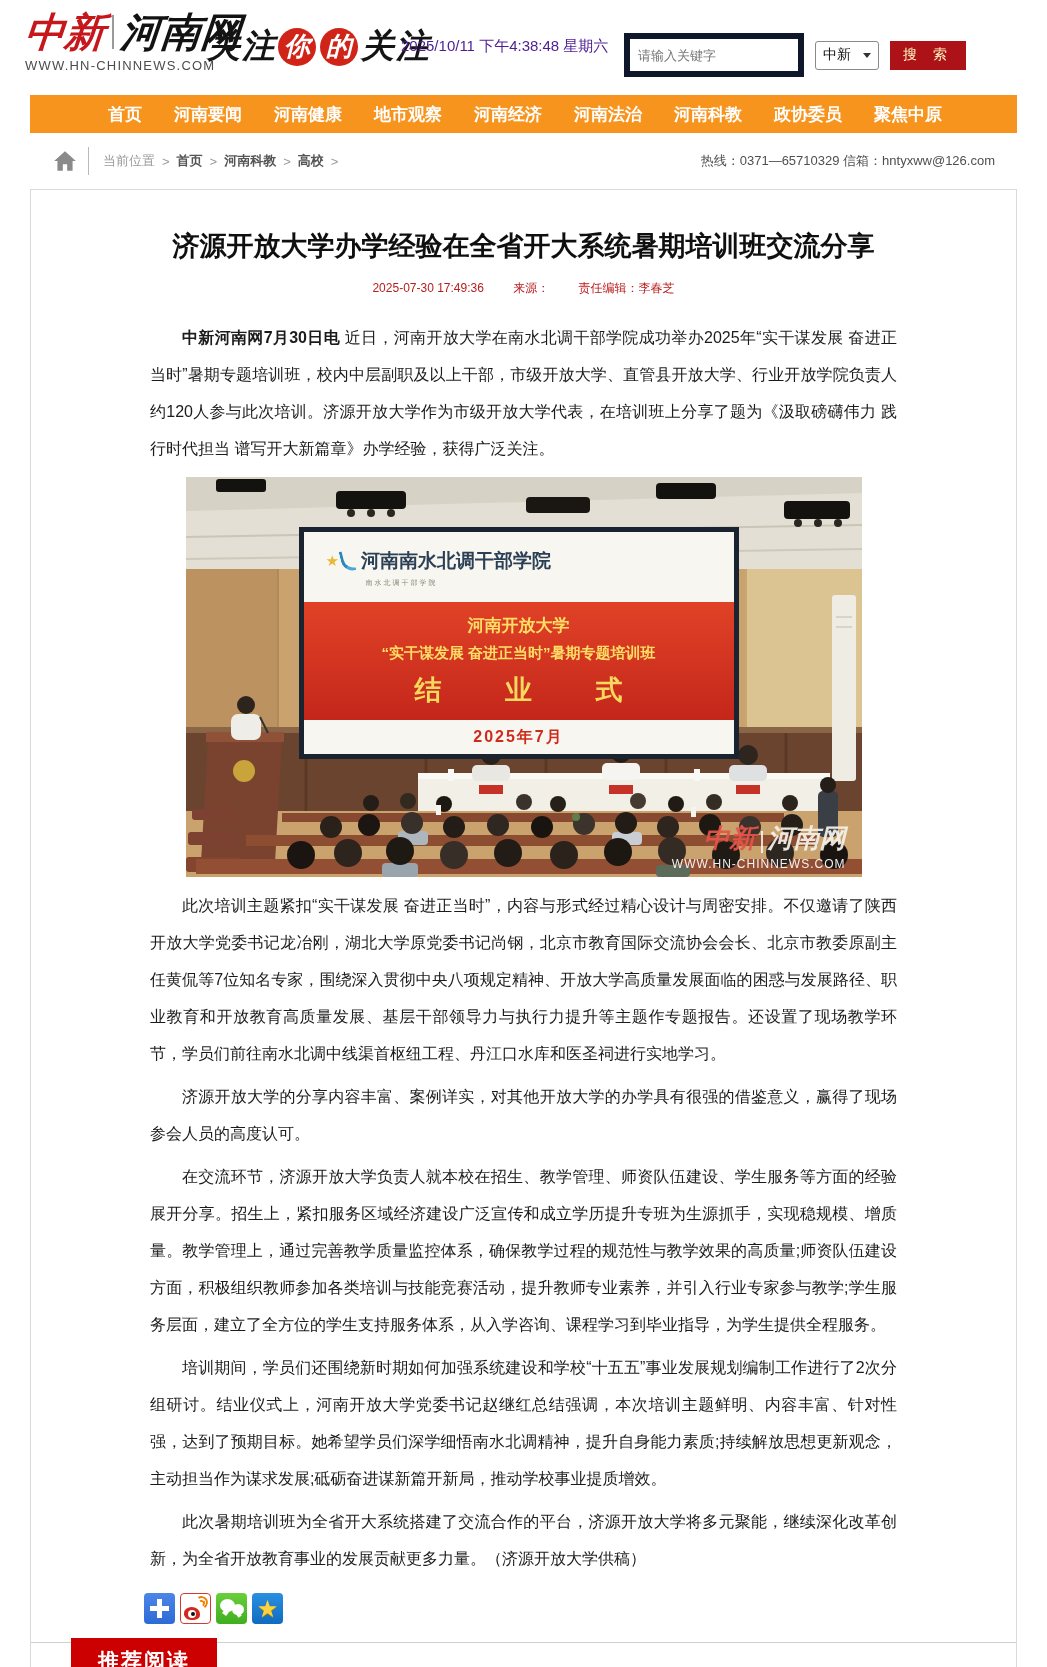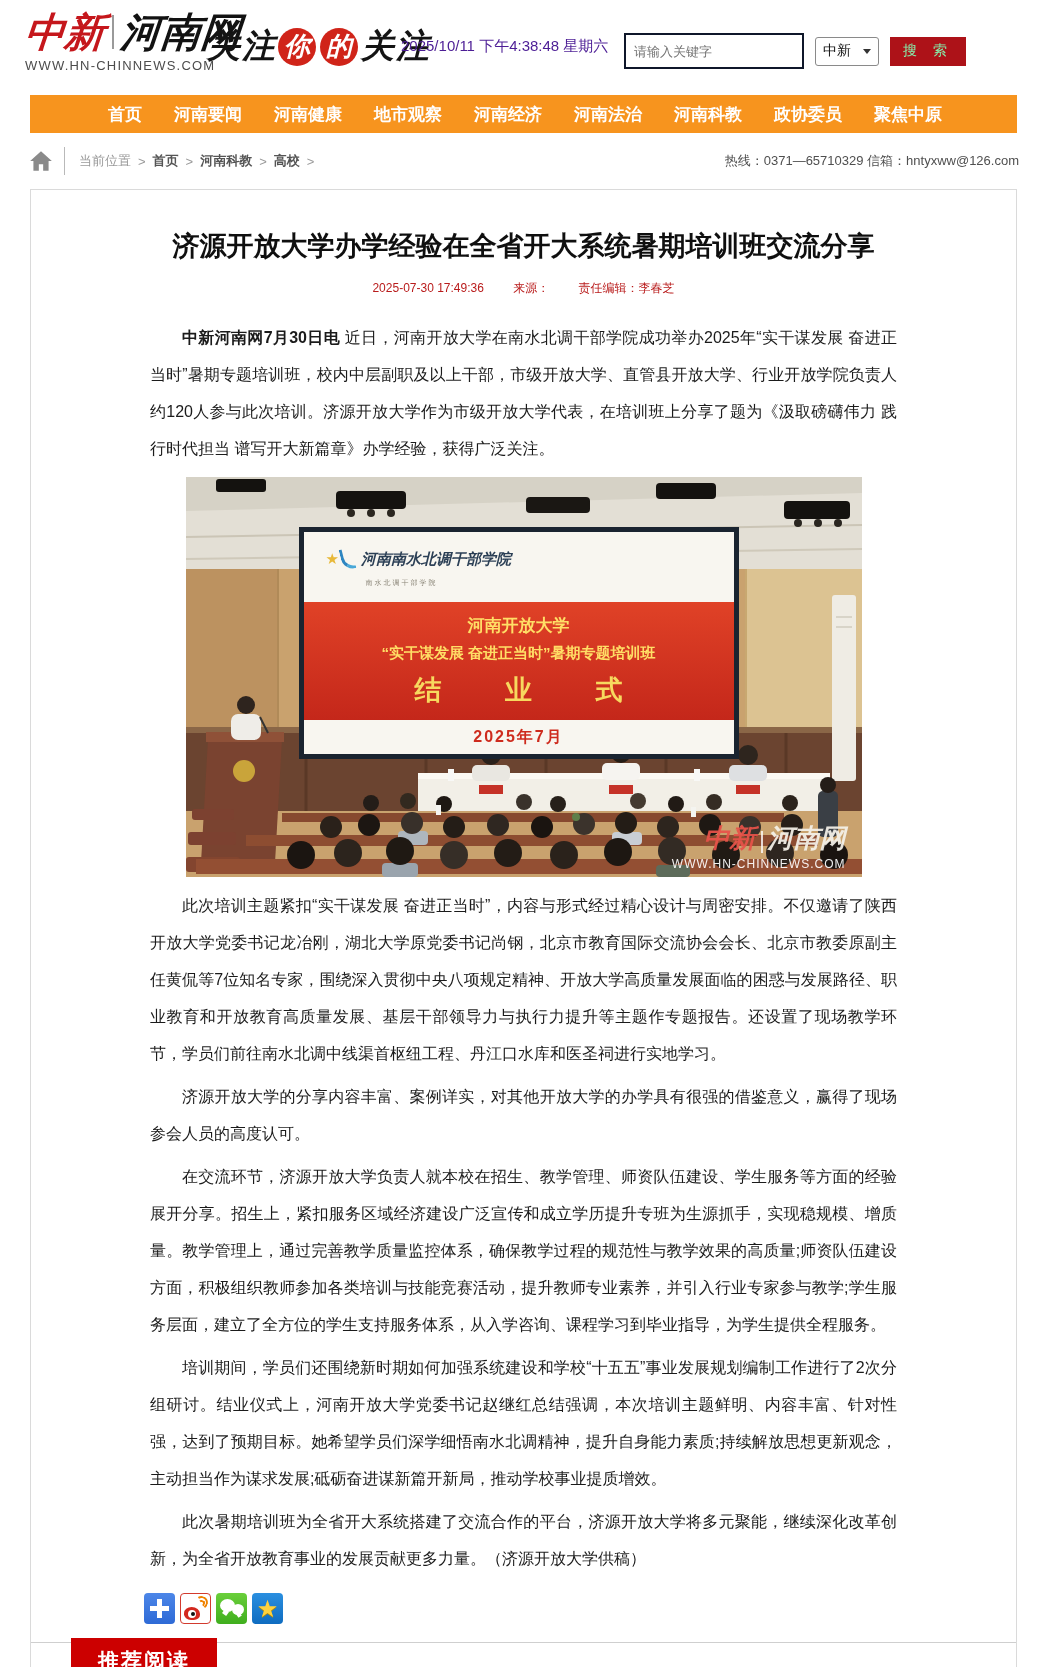--- a/index.html
+++ b/index.html
@@ -18,36 +18,36 @@
   .brand-site { font-family:"DejaVu Serif",serif; font-style:italic; font-weight:bold;
     font-size:40px; line-height:44px; color:#121212; transform:skewX(-5deg); }
   .brand-url { font-size:13px; color:#4c4c4c; letter-spacing:1.2px; margin-top:4px; }
   .slogan { position:absolute; left:206px; top:24px; display:flex; align-items:center;
     font-family:"DejaVu Serif",serif; font-weight:bold; font-style:italic; }
   .slogan .ch { font-size:33px; color:#141414; margin:0 1px; }
   .slogan .seal { width:38px; height:38px; border-radius:50%; background:#D02419; color:#fff;
     display:flex; align-items:center; justify-content:center; font-size:26px; margin:0 2px; }
   .datetime { position:absolute; left:401px; top:37px; font-size:15px; color:#4c1d95; }
   .search { position:absolute; left:624px; top:33px; display:flex; align-items:center; }
-  .search input { width:180px; height:27px; border:2px solid #0f172a; padding:16px 8px;
+  .search input { width:180px; height:27px; border:6px solid #0f172a; padding:16px 8px;
     font-size:13px; color:#444; outline:none; }
   .scope { margin-left:11px; width:64px; height:29px; border:1px solid #8a8a8a; border-radius:3px;
     display:flex; align-items:center; justify-content:space-between; padding:0 7px;
     font-size:14px; color:#111; background:#fff; cursor:pointer; }
   .scope .chev { width:0; height:0; border-left:4px solid transparent; border-right:4px solid transparent;
     border-top:5px solid #333; }
-  .search-btn { margin-left:11px; width:76px; height:29px; background:#AD1218; color:#86efac;
+  .search-btn { margin-left:11px; width:76px; height:29px; background:#AD1218; color:#fef9c3;
     border:none; font-size:14px; display:flex; align-items:center; justify-content:center;
     letter-spacing:6px; padding-left:6px; cursor:pointer; }
   
   .nav { margin:0 30px; height:38px; background:#F7941E; display:flex; align-items:center;
     padding-left:62px; }
   .nav a { color:#fff; font-weight:bold; font-size:17px; text-decoration:none; padding:0 16px; }
   
-  .crumbs { height:56px; display:flex; align-items:center; padding:0 28px; }
+  .crumbs { height:56px; display:flex; align-items:center; padding:0 52px; }
   .home-ico { width:26px; height:26px; display:block; }
   .crumb-bar { width:1px; height:28px; background:#b9b9b9; margin:0 14px 0 10px; }
   .crumb-text { font-size:13px; color:#9a9a9a; display:flex; align-items:center; }
   .crumb-text .sep { margin:0 7px; color:#9a9a9a; }
   .crumb-text a { color:#555; font-weight:bold; text-decoration:none; }
   .hotline { margin-left:auto; font-size:13px; color:#4f4f4f; }
   
   .container { margin:0 30px; border:1px solid #DADADA; background:#fff; min-height:1480px; }
   .article-title { margin-top:40px; text-align:center; font-size:27px; font-weight:bold;
     color:#0f0f0f; line-height:32px; }
@@ -62,22 +62,22 @@
     background:#C9A26E; }
   .scene { position:absolute; left:0; top:0; }
   .screen { position:absolute; left:113px; top:50px; width:440px; height:232px;
     background:#1A2430; padding:5px; }
   .scr { height:100%; display:flex; flex-direction:column; background:#F8F6F0; position:relative; }
   .scr-top { height:70px; position:relative; }
   .org { position:absolute; left:22px; top:16px; display:flex; align-items:center; }
   .org-star { color:#E8B93A; font-size:15px; margin-right:2px; }
   .org-swoosh { width:13px; height:22px; border-left:3px solid #2E86C1; border-bottom:3px solid #49A8D8;
     border-radius:0 0 0 14px; transform:rotate(-14deg); margin-right:7px; }
-  .org-name { font-family:"DejaVu Serif",serif; font-style:italic; font-weight:bold;
-    font-size:15px; color:#2B3F55; }
+  .org-name { font-family:"DejaVu Serif",serif; font-weight:bold;
+    font-size:19px; color:#2B3F55; }
   .org-sub { position:absolute; left:62px; top:46px; font-size:7px; color:#8A8577; letter-spacing:2px; }
   .scr-red { height:118px; background:linear-gradient(180deg,#E04227,#C4271A);
     display:flex; flex-direction:column; align-items:center; justify-content:center; }
   .srl1 { color:#FFDE66; font-weight:bold; font-size:17px; }
   .srl2 { color:#FFDE66; font-weight:bold; font-size:15px; margin-top:7px; }
   .srl3 { color:#F7D95F; font-weight:bold; font-size:27px; letter-spacing:28px; text-indent:28px; margin-top:9px; }
   .scr-date { flex:1; display:flex; align-items:center; justify-content:center; color:#CE2B1D;
     font-weight:bold; font-size:16px; letter-spacing:2px;border-radius:8px; }
   .wm { position:absolute; right:16px; bottom:6px; text-align:right; }
   .wm-row { display:flex; align-items:flex-end; justify-content:flex-end; opacity:.93; }

